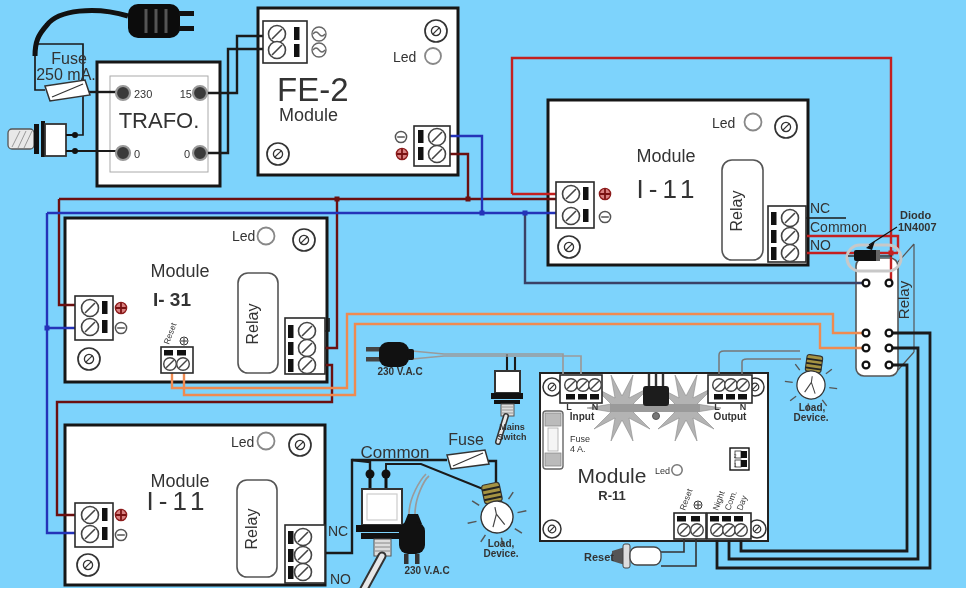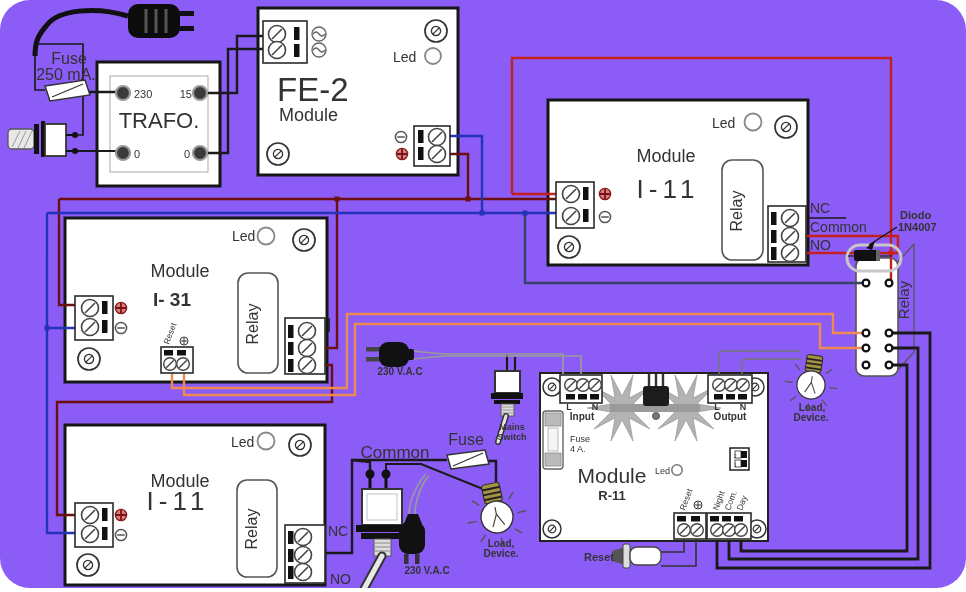--- a/index.html
+++ b/index.html
@@ -1,16 +1,16 @@
 <!DOCTYPE html>
 <html><head>
 <meta charset="utf-8">
 <style>
   html,body{margin:0;padding:0;background:#fff;}
-  .stage{width:966px;height:588px;position:relative;background:#8b5cf6;overflow:hidden;border-radius:30px;}
+  .stage{width:966px;height:588px;position:relative;background:#7dd3fc;overflow:hidden;}
   svg text{font-family:"Liberation Sans","DejaVu Sans",sans-serif;fill:#333;}
   .wire{fill:none;}
   .box{fill:#fff;stroke:#161616;stroke-width:3;}
   .boxthin{fill:#fff;stroke:#222;stroke-width:2;}
   .blk{fill:#fff;stroke:#2a2a2a;stroke-width:1.6;}
   .relaybox{fill:#fff;stroke:#555;stroke-width:1.6;}
   .bold{font-weight:bold;}
 </style>
 </head>
 <body>

